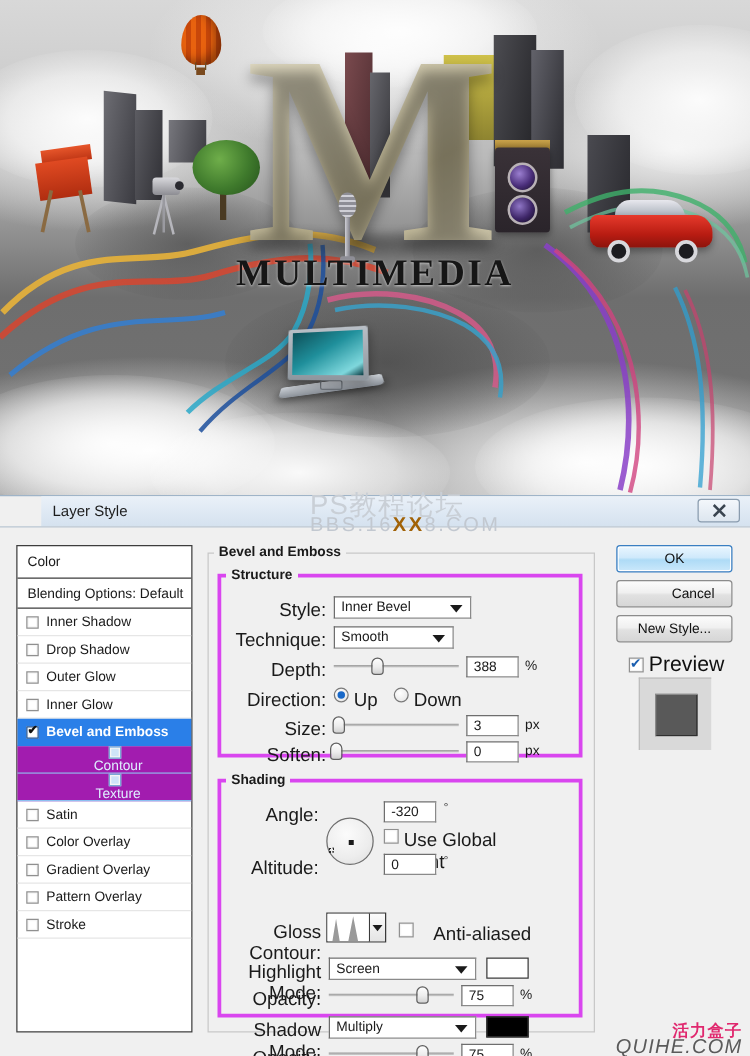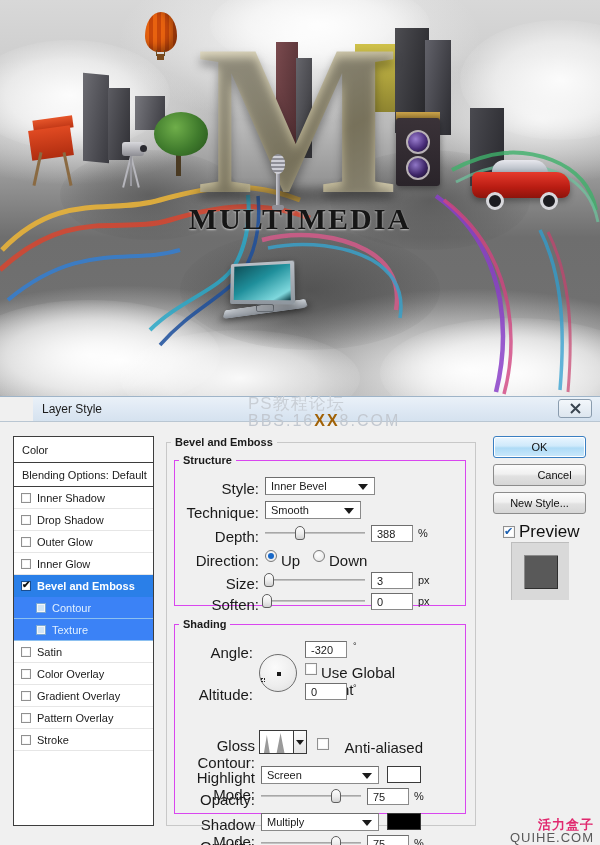--- a/index.html
+++ b/index.html
@@ -167,68 +167,68 @@
     position:absolute; left:0; top:24px; width:600px; height:425px;
     background:#f0f0f0;
     border-top:1px solid #b9c6d2;
   }
 
   
   #wm-top {
     position:absolute; left:248px; top:-2px; width:230px; text-align:left;
     pointer-events:none; z-index:5;
   }
-  #wm-top .l1 { font-size:17px; color:#c9cfd6; letter-spacing:1px; line-height:18px; }
+  #wm-top .l1 { font-size:22px; color:#c9cfd6; letter-spacing:1px; line-height:18px; }
   #wm-top .l2 { font-size:16px; color:#c2c8d0; letter-spacing:2px; line-height:16px; font-family:"Liberation Sans",sans-serif; }
   #wm-top .l2 .xx { color:#a16207; font-weight:bold; }
   #wm-bottom {
     position:absolute; right:6px; bottom:2px; text-align:right; line-height:13px;
     pointer-events:none; z-index:6;
   }
   #wm-bottom .b1 { font-size:13px; color:#e0286e; font-weight:bold; letter-spacing:1px; }
-  #wm-bottom .b2 { font-size:13px; color:#5a5a5a; letter-spacing:1px; }
+  #wm-bottom .b2 { font-size:16px; color:#5a5a5a; letter-spacing:1px;font-style:italic; }
 
   
   #styles-panel {
     position:absolute; left:13px; top:14px; width:141px; height:390px;
     background:#ffffff; border:1px solid #3d3d3d;
   }
   .sp-head {
     height:26px; line-height:26px; padding-left:8px;
     border-bottom:1px solid #3d3d3d; font-size:11px; color:#1a1a1a;
   }
   .sp-blend {
     height:24px; line-height:24px; padding-left:8px;
     border-bottom:1px solid #3d3d3d; font-size:11px; color:#1a1a1a;
   }
   .sp-row {
     height:22px; display:flex; align-items:center; padding-left:7px;
     border-bottom:1px solid #e6e6e6; font-size:11px; color:#1a1a1a; cursor:pointer;
   }
   .sp-row.sel { background:#2a7fe8; color:#ffffff; font-weight:bold; border-bottom:1px solid #2a7fe8; }
-  .sp-row.sub { padding-left:22px; background:#3b82f6; color:#dfefff; border-bottom:1px solid #8cc0f0; }
+  .sp-row.sub { padding-left:22px; background:#a21caf; color:#dfefff; border-bottom:1px solid #8cc0f0;flex-direction:column; }
   .cbx {
     width:10px; height:10px; border:1px solid #909090; background:#ffffff;
     margin-right:6px; flex:0 0 auto; position:relative;
     box-shadow:inset 0 0 0 1px #f5f5f5;
   }
   .cbx.on::after {
     content:"✔"; position:absolute; left:0px; top:-3px;
     font-size:10px; color:#1a1a1a; line-height:12px;
   }
   .sp-row.sel .cbx { border-color:#1a4e90; }
   .sp-row.sel .cbx.on::after { color:#101010; }
   .sp-row.sub .cbx { border-color:#7aa8d4; background:#cfe4f8; }
 
   
   #center {
     position:absolute; left:166px; top:14px; width:310px; height:390px;
   }
   fieldset.grp {
-    position:absolute; border:1px solid #d946ef; border-radius:0;
+    position:absolute; border:3px solid #d946ef; border-radius:0;
     margin:0; padding:0;
   }
   fieldset.grp > legend {
     font-size:11px; font-weight:bold; color:#1a1a1a; padding:0 4px; margin-left:4px;
   }
   #grp-bevel { left:0; top:0; width:310px; height:390px; border:1px solid #c8c8c8; }
   #grp-bevel > legend { font-size:11px; }
   #grp-structure { left:8px; top:18px; width:292px; height:152px; }
   #grp-shading { left:8px; top:182px; width:292px; height:196px; }
 

